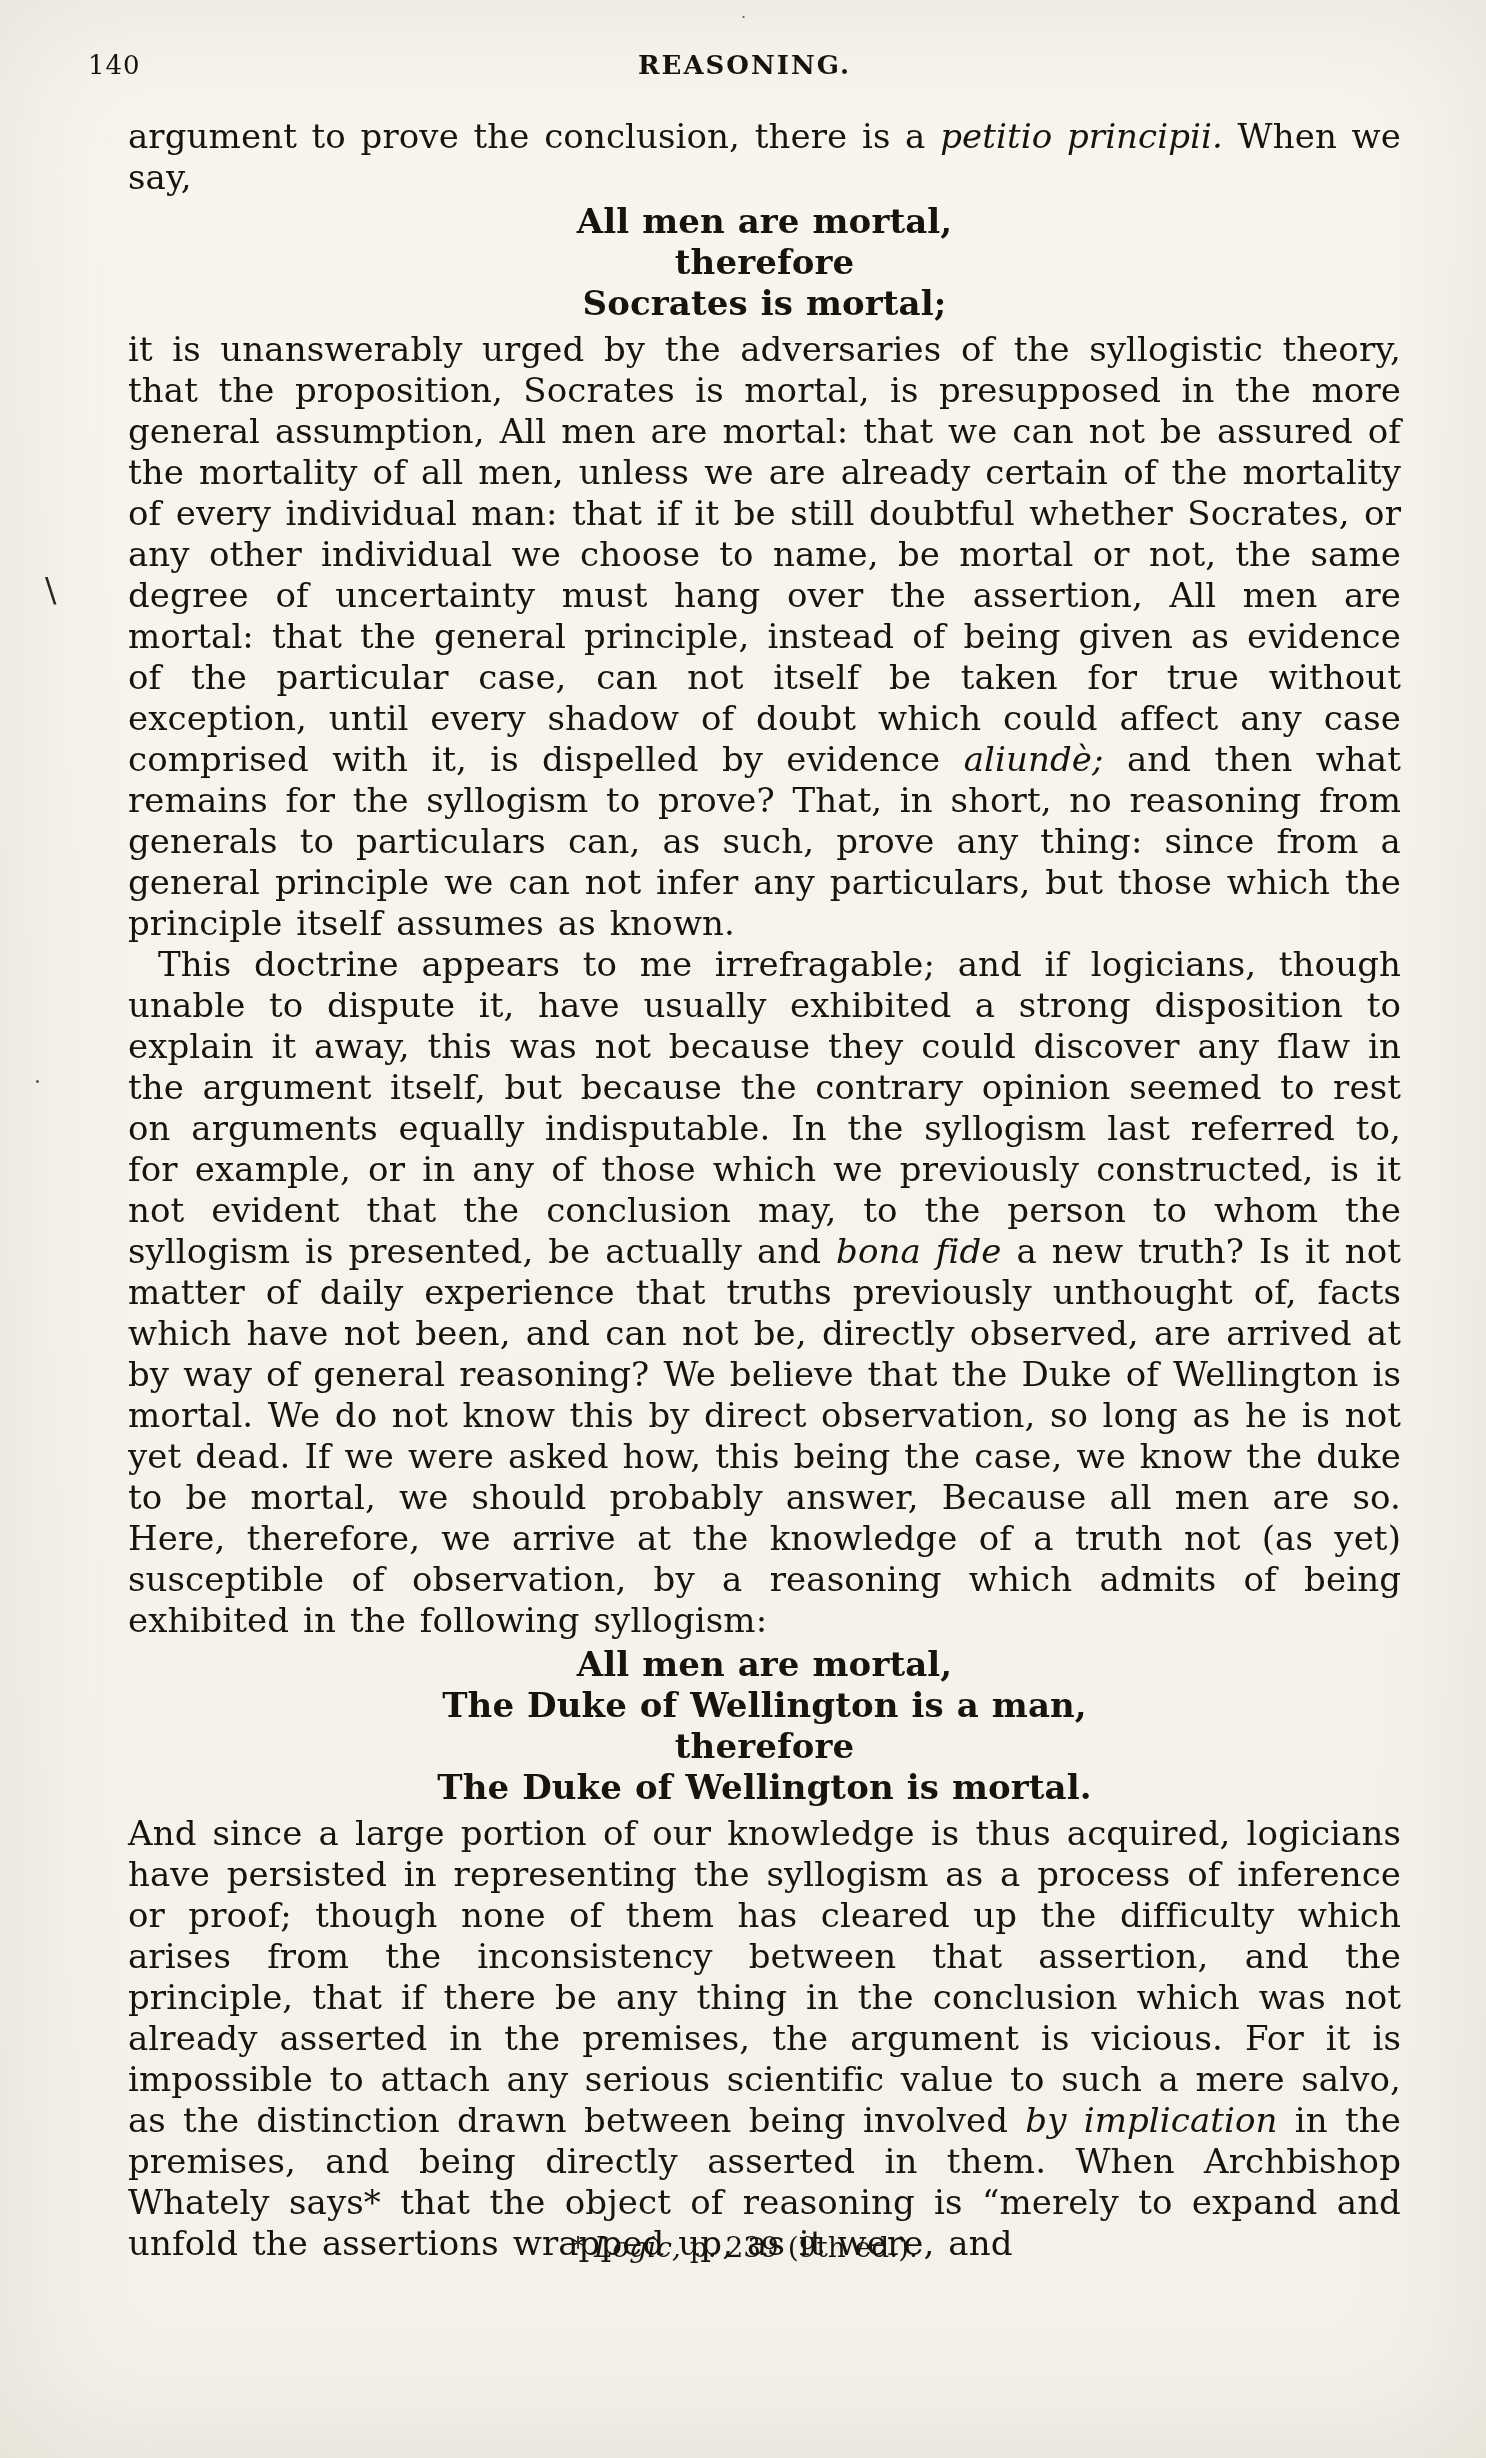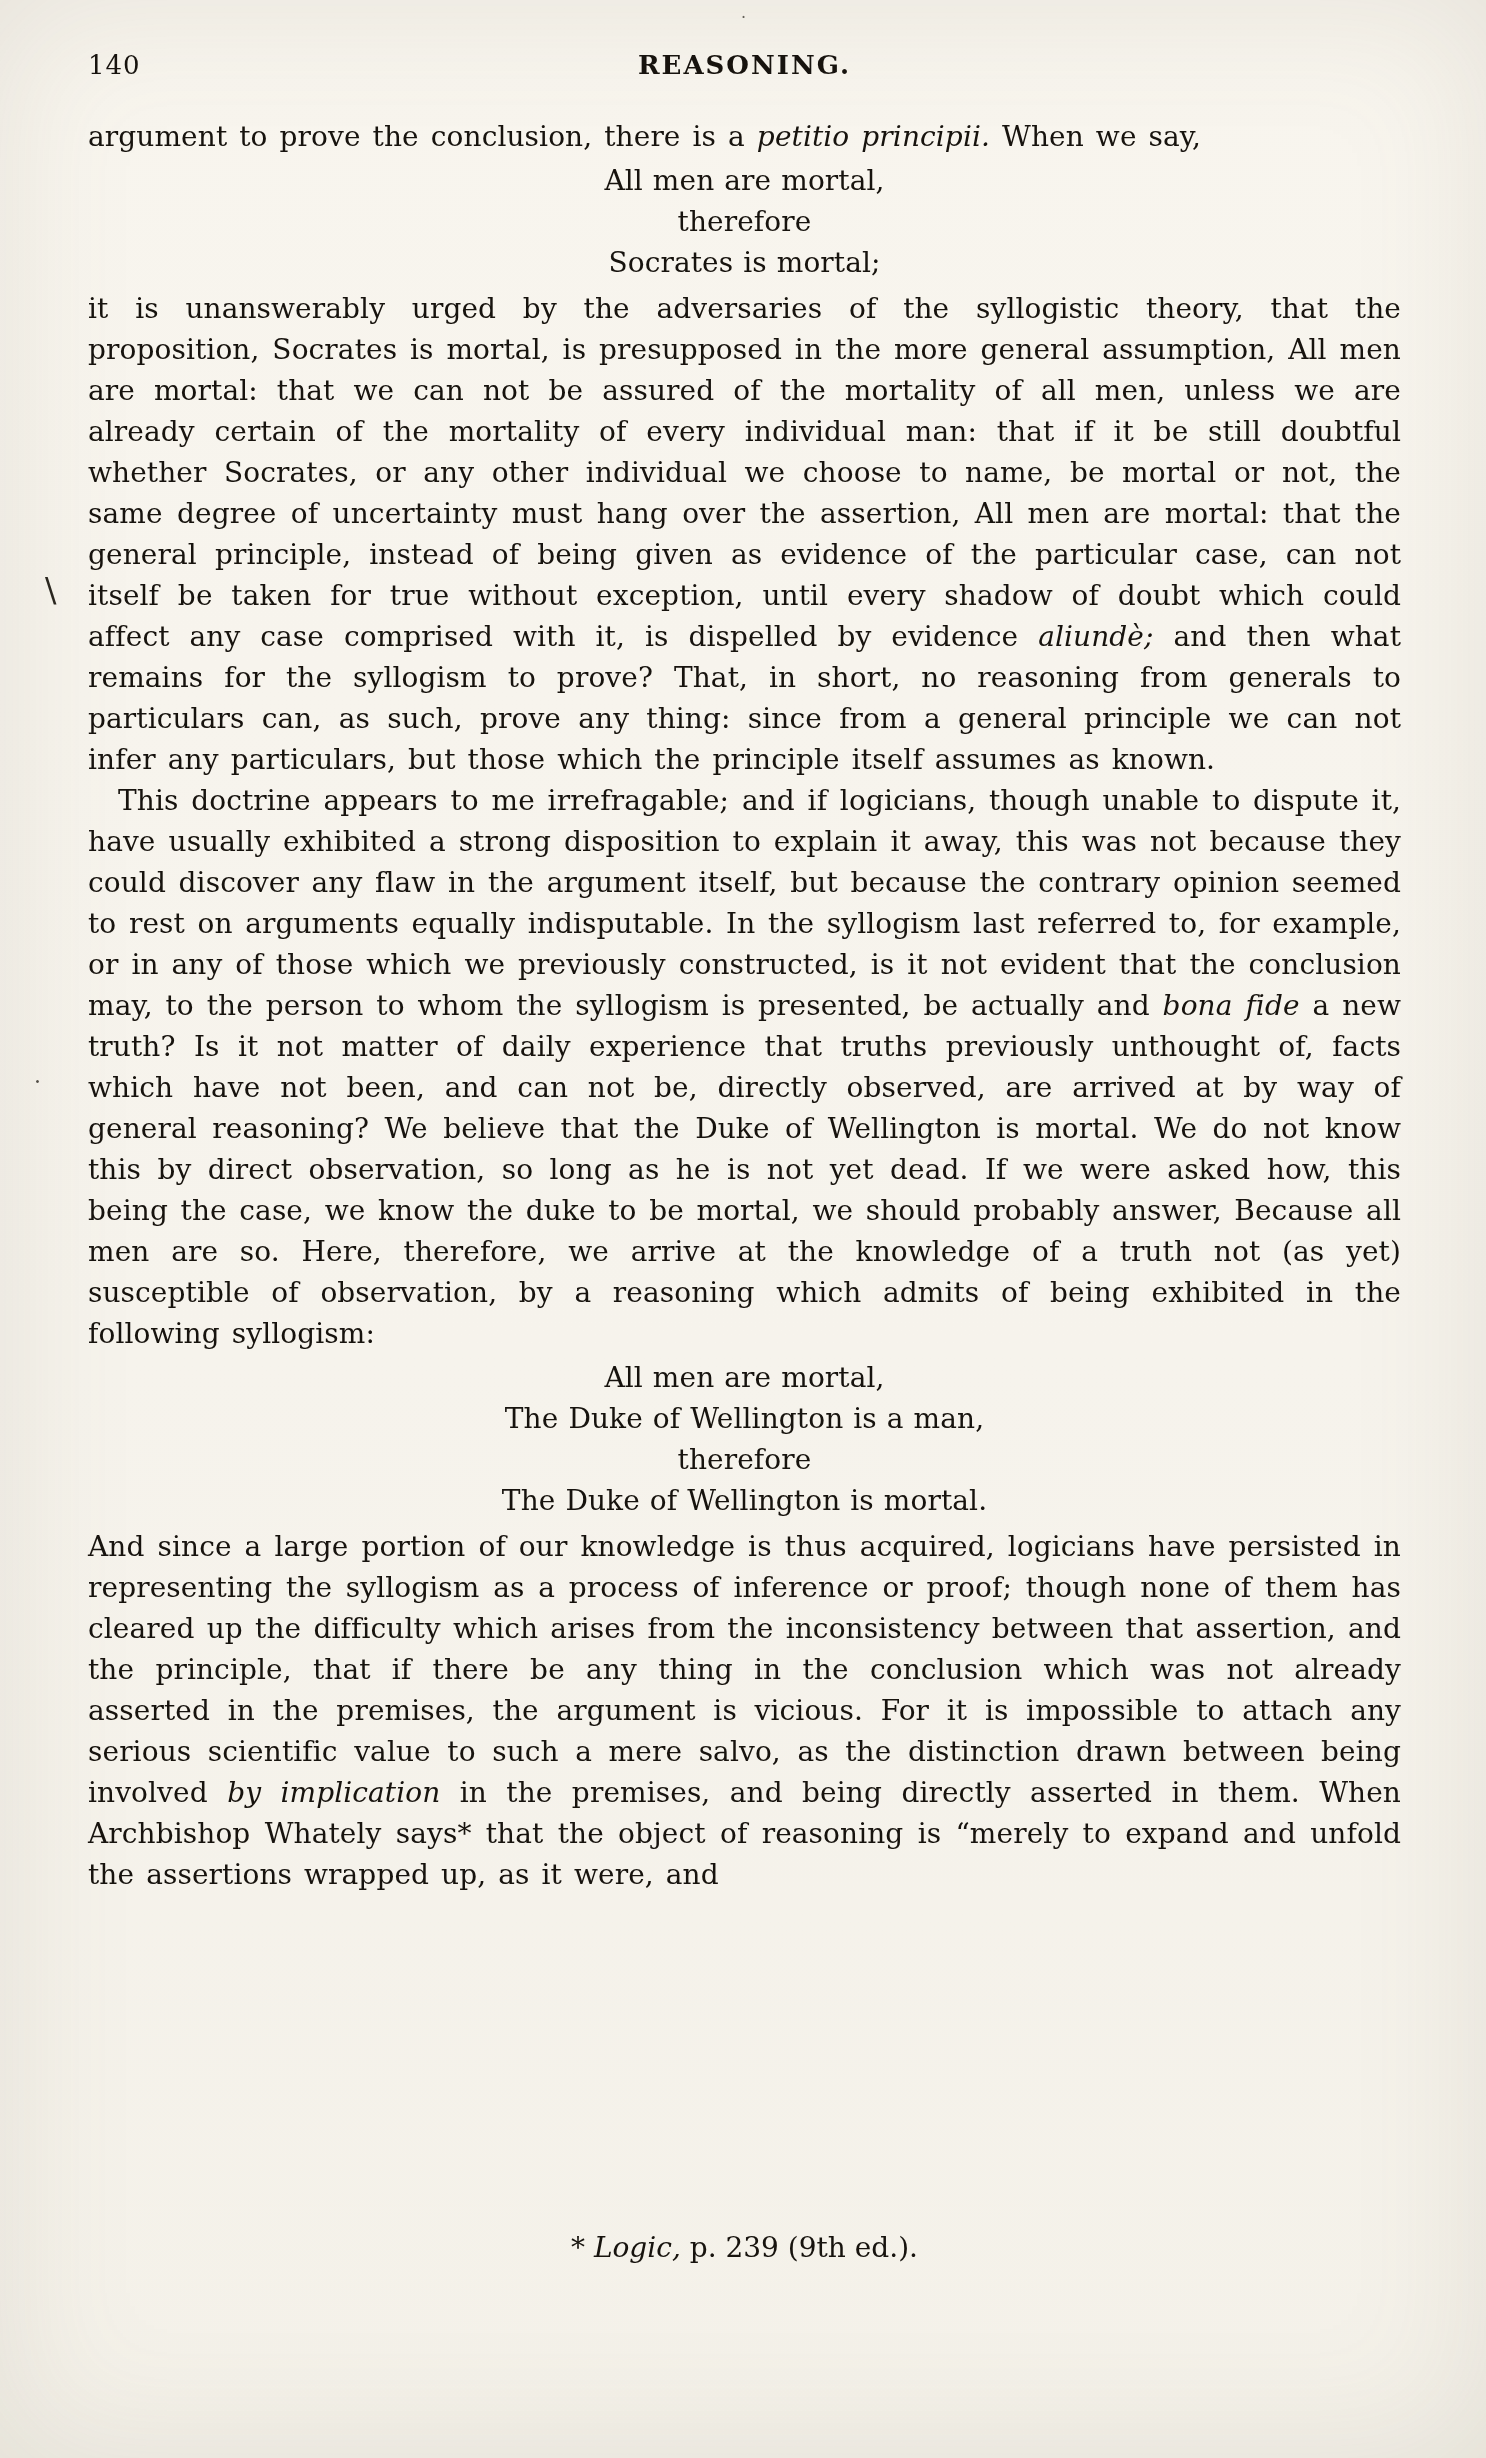--- a/index.html
+++ b/index.html
@@ -35,36 +35,38 @@
     .running-title {
       position: absolute;
       left: 0;
       right: 0;
       top: 0;
       text-align: center;
       letter-spacing: 2px;
       font-weight: bold;
     }
     .body-text {
-      font-size: 28px;
+      font-size: 34px;
       line-height: 41px;
       text-align: justify;
       word-spacing: 3px;
       letter-spacing: 0.1px;
+      margin-left: 40px;
     }
     p.para {
       margin: 0;
     }
     p.indented {
       text-indent: 30px;
     }
     .verse {
       text-align: center;
       margin: 3px 0 5px 0;
       word-spacing: 1px;
+      font-weight: bold;
     }
     .verse .vline {
       line-height: 41px;
     }
     .it {
       font-style: italic;
     }
     .footnote {
       position: absolute;
       left: 88px;

